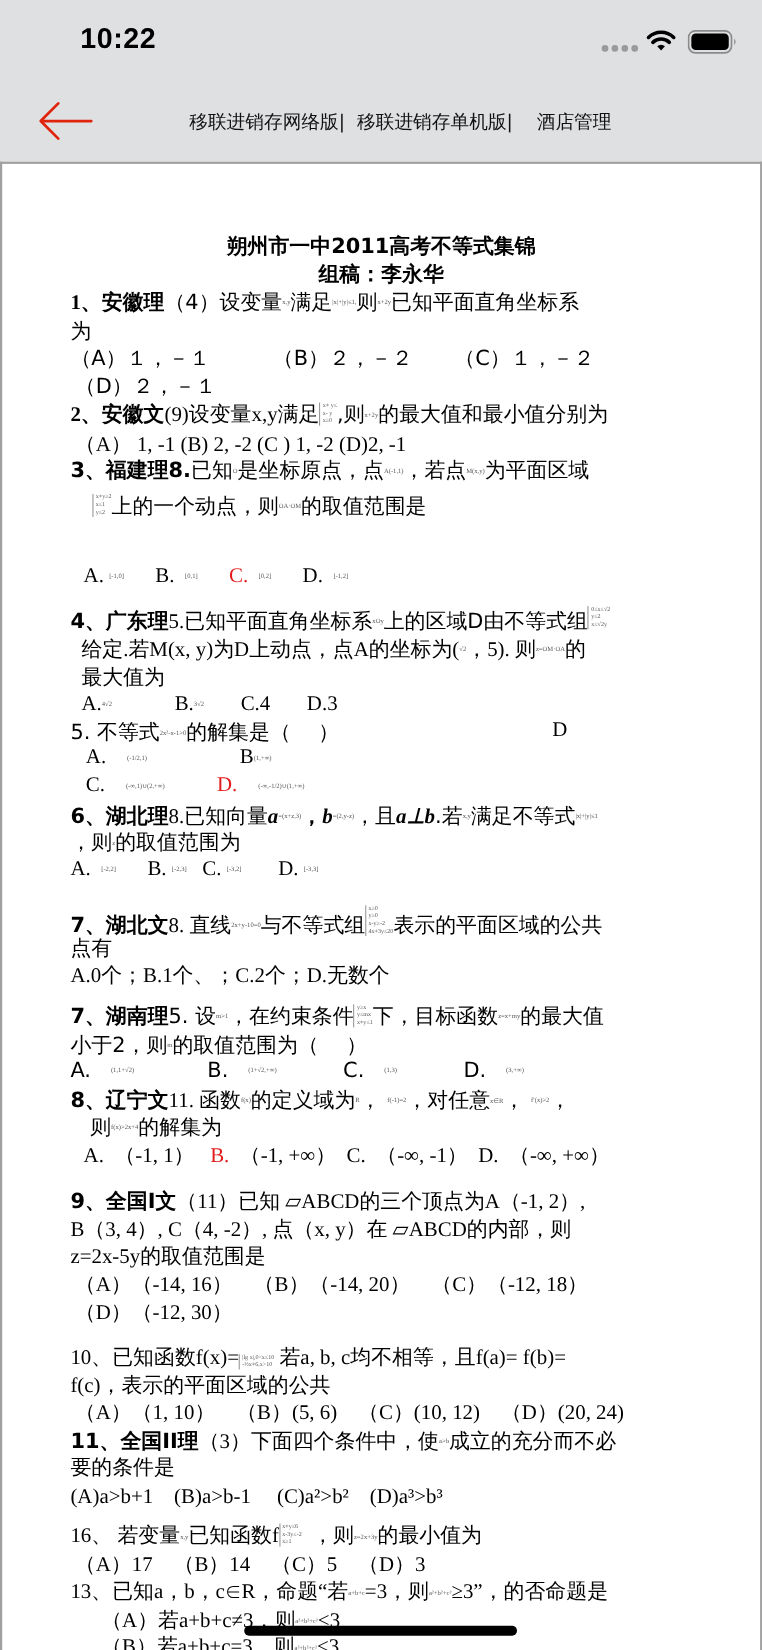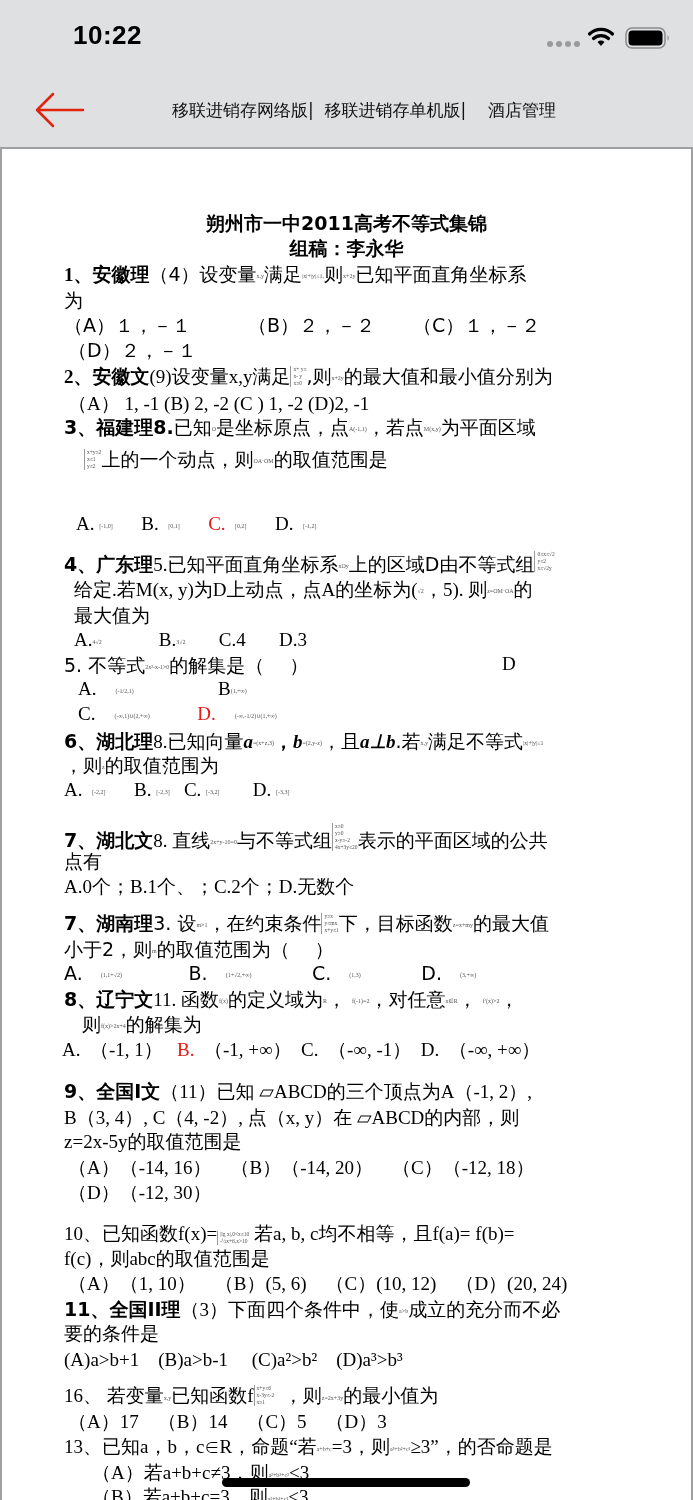--- a/index.html
+++ b/index.html
@@ -142,51 +142,51 @@
       <span>A.</span>&nbsp;&nbsp;<span class="tiny">[-2,2]</span>&nbsp;&nbsp;&nbsp;&nbsp;&nbsp;&nbsp;<span>B.</span>&nbsp;<span class="tiny">[-2,3]</span>&nbsp;&nbsp;&nbsp;<span>C.</span>&nbsp;<span class="tiny">[-3,2]</span>&nbsp;&nbsp;&nbsp;&nbsp;&nbsp;&nbsp;&nbsp;<span>D.</span>&nbsp;<span class="tiny">[-3,3]</span>
     </div>
 
     <div class="line" style="left:62px; top:674px;">
       <span class="b">7、湖北文</span><span class="serif">8. 直线</span><span class="tiny">2x+y-10=0</span><span>与不等式组</span><span class="tinystack"><span>x≥0</span><br><span>y≥0</span><br><span>x-y≥-2</span><br><span>4x+3y≤20</span></span><span>表示的平面区域的公共</span>
     </div>
     <div class="line" style="left:62px; top:700px;text-align:center;">点有</div>
     <div class="line serif" style="left:62px; top:725px;">A.0个；B.1个、；C.2个；D.无数个</div>
 
     <div class="line" style="left:62px; top:762px;">
-      <span class="b">7、湖南理</span><span>3. 设</span><span class="tiny">m&gt;1</span><span>，在约束条件</span><span class="tinystack"><span>y≥x</span><br><span>y≤mx</span><br><span>x+y≤1</span></span><span>下，目标函数</span><span class="tiny">z=x+my</span><span>的最大值</span>
+      <span class="b">7、湖南理</span><span>5. 设</span><span class="tiny">m&gt;1</span><span>，在约束条件</span><span class="tinystack"><span>y≥x</span><br><span>y≤mx</span><br><span>x+y≤1</span></span><span>下，目标函数</span><span class="tiny">z=x+my</span><span>的最大值</span>
     </div>
     <div class="line" style="left:62px; top:788px;">
       <span>小于2，则</span><span class="tiny">m</span><span>的取值范围为（　 ）</span>
     </div>
     <div class="line" style="left:62px; top:813px;">
       <span>A.</span>&nbsp;&nbsp;&nbsp;<span class="tiny">(1,1+√2)</span>&nbsp;&nbsp;&nbsp;&nbsp;&nbsp;&nbsp;&nbsp;&nbsp;&nbsp;&nbsp;&nbsp;<span>B.</span>&nbsp;&nbsp;&nbsp;<span class="tiny">(1+√2,+∞)</span>&nbsp;&nbsp;&nbsp;&nbsp;&nbsp;&nbsp;&nbsp;&nbsp;&nbsp;&nbsp;<span>C.</span>&nbsp;&nbsp;&nbsp;<span class="tiny">(1,3)</span>&nbsp;&nbsp;&nbsp;&nbsp;&nbsp;&nbsp;&nbsp;&nbsp;&nbsp;&nbsp;<span>D.</span>&nbsp;&nbsp;&nbsp;<span class="tiny">(3,+∞)</span>
     </div>
 
     <div class="line" style="left:62px; top:838px;">
       <span class="b">8、辽宁文</span><span class="serif">11.  函数</span><span class="tiny">f(x)</span><span>的定义域为</span><span class="tiny">R</span><span>，</span>&nbsp;<span class="tiny">f(-1)=2</span><span>，对任意</span><span class="tiny">x∈R</span><span>，</span>&nbsp;<span class="tiny">f′(x)&gt;2</span><span>，</span>
     </div>
     <div class="line" style="left:80px; top:863px;">
       <span>则</span><span class="tiny">f(x)&gt;2x+4</span><span>的解集为</span>
     </div>
-    <div class="line serif" style="left:60px; top:888px;font-family:Liberation Serif, serif;">
+    <div class="line serif" style="left:74px; top:888px;font-family:Liberation Serif, serif;">
       <span>A.</span>&nbsp;&nbsp;<span>（-1,  1）</span>&nbsp;&nbsp;&nbsp;<span class="red">B.</span>&nbsp;&nbsp;<span>（-1,  +∞）</span>&nbsp;&nbsp;<span>C.</span>&nbsp;&nbsp;<span>（-∞,  -1）</span>&nbsp;&nbsp;<span>D.</span>&nbsp;&nbsp;<span>（-∞,  +∞）</span>
     </div>
 
     <div class="line" style="left:62px; top:930px;">
       <span class="b">9、全国I文</span><span class="serif">（11）已知 ▱ABCD的三个顶点为A（-1, 2）,</span>
     </div>
     <div class="line serif" style="left:62px; top:956px;">B（3, 4）, C（4, -2）, 点（x, y）在 ▱ABCD的内部，则</div>
     <div class="line serif" style="left:62px; top:980px;">z=2x-5y的取值范围是</div>
     <div class="line serif" style="left:66px; top:1006px;">（A）（-14, 16）　（B）（-14, 20）　（C）（-12, 18）</div>
     <div class="line serif" style="left:66px; top:1031px;">（D）（-12, 30）</div>
 
     <div class="line serif" style="left:62px; top:1072px;">
       <span>10、已知函数f(x)=</span><span class="tinystack" style="margin-bottom:2px;"><span>|lg x|,0&lt;x≤10</span><br><span>-½x+6,x&gt;10</span></span>&nbsp;<span>若a, b, c均不相等，且f(a)= f(b)=</span>
     </div>
-    <div class="line serif" style="left:62px; top:1097px;">f(c)，则abc的取值范围是</div>
+    <div class="line serif" style="left:62px; top:1097px;">f(c)，表示的平面区域的公共</div>
     <div class="line serif" style="left:66px; top:1122px;">（A）（1, 10）　（B）(5, 6)　（C）(10, 12)　（D）(20, 24)</div>
 
     <div class="line" style="left:62px; top:1148px;">
       <span class="b">11、全国II理</span><span class="serif">（3）下面四个条件中，使</span><span class="tiny">a&gt;b</span><span>成立的充分而不必</span>
     </div>
     <div class="line" style="left:62px; top:1172px;">要的条件是</div>
     <div class="line serif" style="left:62px; top:1198px;">(A)a&gt;b+1　(B)a&gt;b-1　 (C)a²&gt;b²　(D)a³&gt;b³</div>
 
     <div class="line serif" style="left:62px; top:1234px;">
       <span>16、 若变量</span><span class="tiny">x,y</span><span>已知函数f</span><span class="tinystack"><span>x+y≤6</span><br><span>x-3y≤-2</span><br><span>x≥1</span></span>&nbsp;&nbsp;<span>，则</span><span class="tiny">z=2x+3y</span><span>的最小值为</span>

